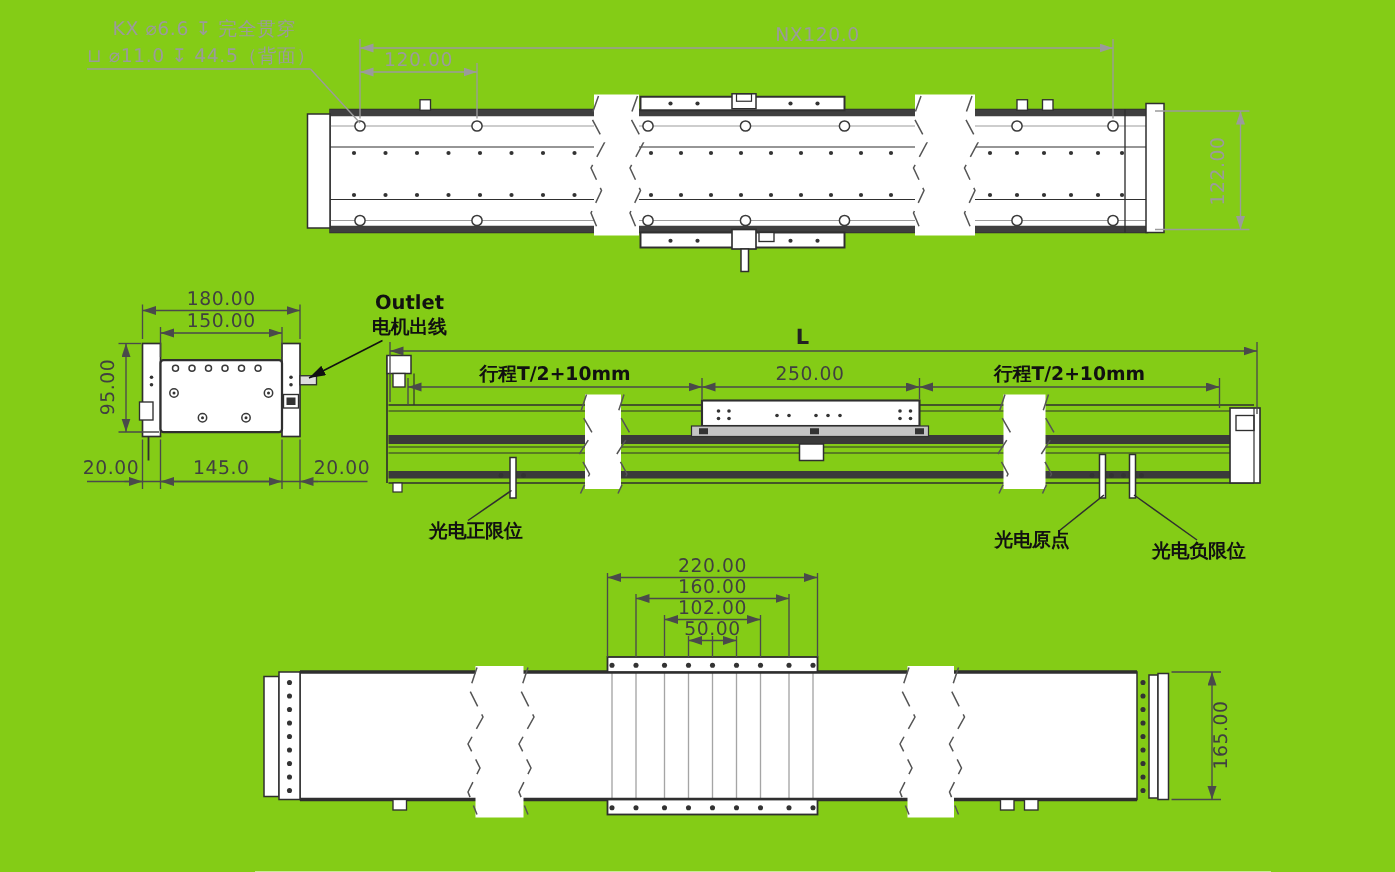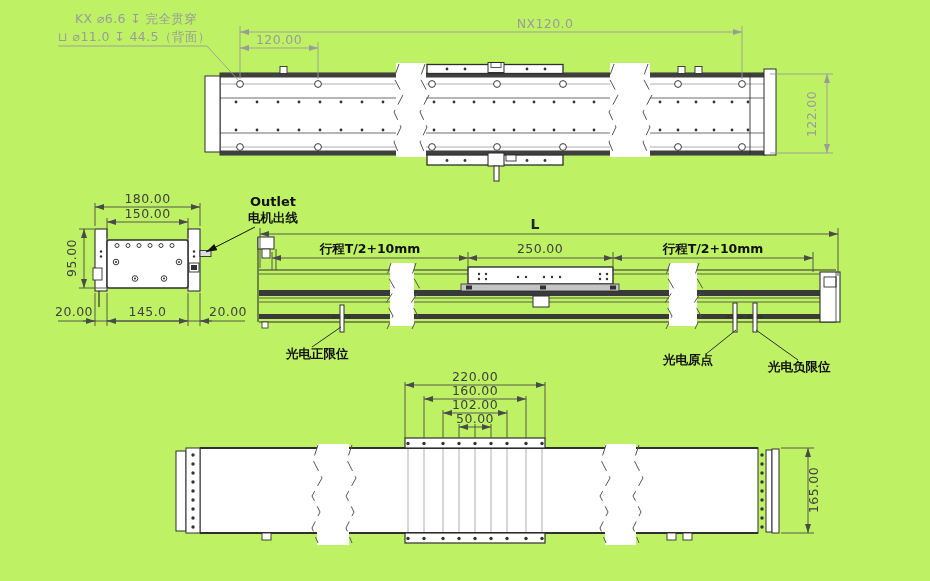--- a/index.html
+++ b/index.html
@@ -1,16 +1,16 @@
 <!DOCTYPE html>
 <html><head>
 <meta charset="utf-8">
 <style>
   html,body{margin:0;padding:0;background:#fff;}
-  .canvas{position:relative;width:930px;height:581px;background:#bef264;overflow:hidden;}
+  .canvas{position:relative;width:930px;height:581px;background:#84cc16;overflow:hidden;}
   svg{display:block;}
   text{font-family:"DejaVu Sans","Liberation Sans",sans-serif;}
   .tg{fill:#9b9b9b;font-size:12.5px;letter-spacing:.4px;}
   .td{fill:#404040;font-size:12.5px;letter-spacing:.4px;}
   .tb{fill:#111111;font-size:12.5px;font-weight:bold;}
   .tL{fill:#222222;font-size:14px;font-weight:bold;}
   .tO{fill:#111111;font-size:13px;font-weight:bold;}
   .sd{stroke:#2f2f2f;fill:none;}
   .sg{stroke:#9b9b9b;fill:none;}
   .dm{stroke:#4a4a4a;stroke-width:.9;fill:none;}

